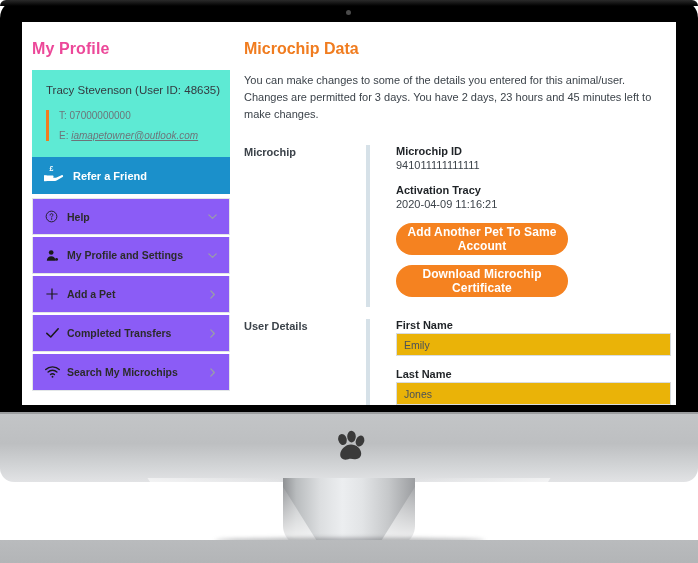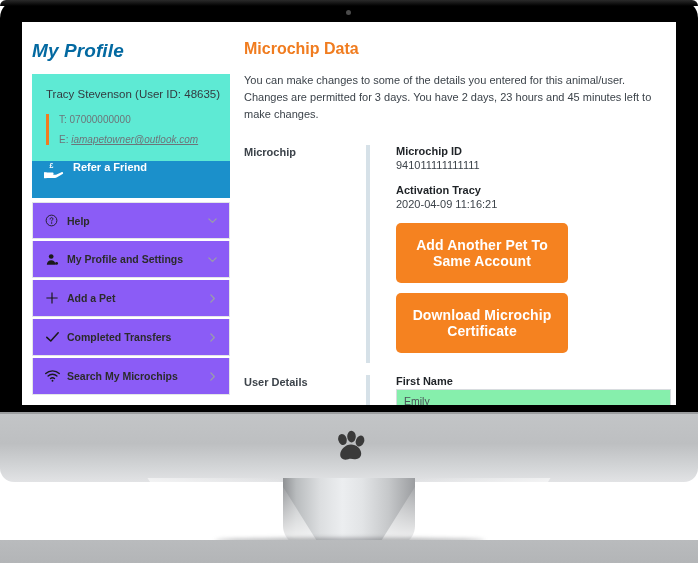--- a/index.html
+++ b/index.html
@@ -148,26 +148,25 @@
   }
 
   
   #sidebar {
     width: 212px;
     padding: 18px 0 0 10px;
     box-sizing: border-box;
     flex: none;
   }
   .panel-title {
-    color: #0369a1;
-    font-size: 19px;
+    color: #ec4899;
+    font-size: 16px;
     font-weight: bold;
     margin: 0 0 12px 0;
     letter-spacing: .1px;
-    font-style: italic;
   }
   #profile-card {
     background: #5eead4;
     padding: 14px 14px 16px 14px;
     box-sizing: border-box;
     width: 198px;
   }
   #profile-name {
     font-size: 11.5px;
     color: #333a40;
@@ -191,20 +190,21 @@
     font-style: italic;
   }
 
   
   #refer {
     width: 198px;
     background: #1b90cb;
     color: #ffffff;
     height: 37px;
     display: flex;
+    align-items: center;
     padding-left: 12px;
     box-sizing: border-box;
     gap: 9px;
   }
   #refer .label {
     font-size: 11px;
     font-weight: bold;
   }
 
   
@@ -296,41 +296,41 @@
     font-size: 11px;
     color: #3c434a;
     margin-bottom: 13px;
   }
 
   .btn {
     display: block;
     background: #f58220;
     color: #ffffff;
     border: none;
-    border-radius: 5px;
+    border-radius: 16px;
     font-family: "Liberation Sans", sans-serif;
-    font-size: 14px;
-    font-weight: bold;
-    padding: 14px 10px;
+    font-size: 12px;
+    font-weight: bold;
+    padding: 2px 10px;
     margin-bottom: 10px;
     cursor: pointer;
     text-align: center;
     min-width: 172px;
     width: 172px;
     letter-spacing: .1px;
   }
 
   .input-group { margin-bottom: 12px; }
   .text-input {
     display: block;
     width: 275px;
     box-sizing: border-box;
     height: 23px;
     border: 1px solid #d8dcdf;
-    background: #86efac;
+    background: #eab308;
     font-family: "Liberation Sans", sans-serif;
     font-size: 10.5px;
     color: #4a5158;
     padding: 8px 7px;
     outline: none;
   }
 </style>
 </head>
 <body>
 

